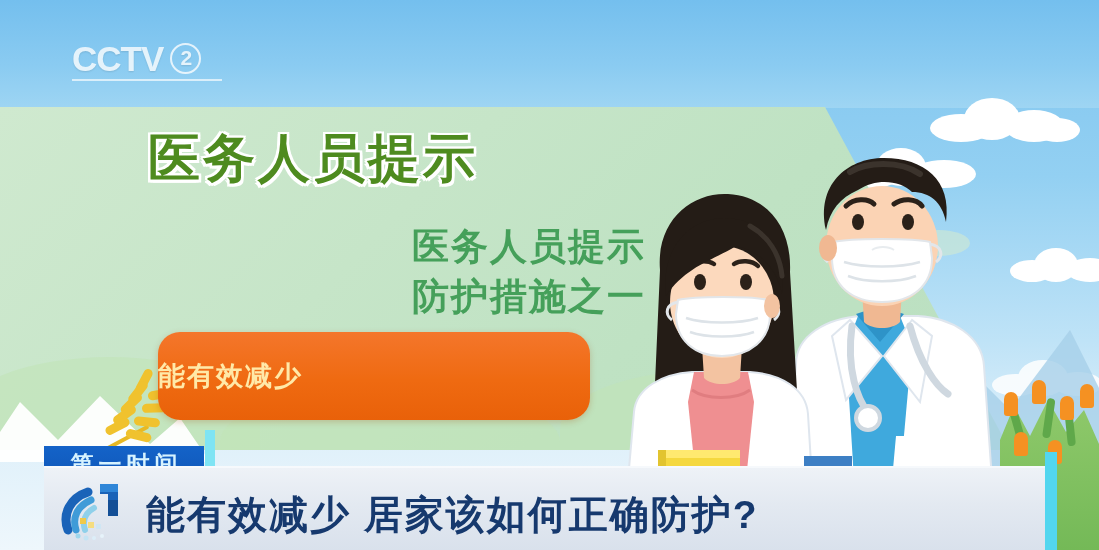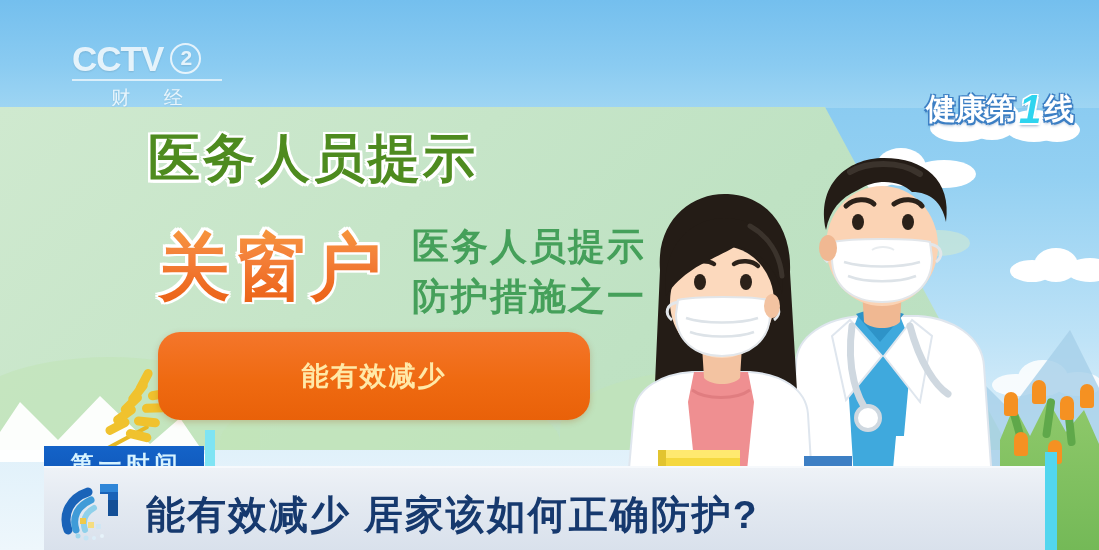--- a/index.html
+++ b/index.html
@@ -128,21 +128,21 @@
     position:absolute; left:412px; top:222px;
     font-size:37px; font-weight:700; line-height:50px;
     color:#45a05a; letter-spacing:2px;
   }
 
   
   .banner {
     position:absolute; left:158px; top:332px; width:432px; height:88px;
     background:linear-gradient(180deg,#f4762b 0%,#ef6a11 55%,#e96109 100%);
     border-radius:22px;
-    display:flex; flex-direction:column; align-items:center; justify-content:center;
+    display:flex; flex-direction:column; align-items:flex-start; justify-content:center;
     box-shadow:0 2px 6px rgba(160,70,10,.25);
   }
   .banner .l1 { font-size:27px; font-weight:700; color:#ffe9a8; letter-spacing:2px; line-height:34px; }
   .banner .l2 { font-size:29px; font-weight:700; color:#ffeaa8; letter-spacing:1px; line-height:36px; }
 
   
   .people { position:absolute; left:600px; top:150px; width:420px; height:330px; }
 
   
   .tab-strip { position:absolute; left:44px; top:430px; width:185px; height:36px; }
@@ -242,28 +242,22 @@
     <div class="grain" style="left:56px;top:22px;transform:rotate(-2deg);"></div>
     <div class="grain" style="left:48px;top:34px;transform:rotate(6deg);"></div>
     <div class="grain" style="left:40px;top:46px;transform:rotate(14deg);"></div>
   </div>
 
   <div class="cctv-logo">
     <div class="cctv-text">
       <span>CCTV</span><span class="cctv-num">2</span>
     </div>
     <div class="cctv-rule"></div>
-    <div class="cctv-sub">财 经</div>
-  </div>
-
-  <div class="prog-logo">
-    <span class="w">健康第</span>
-    <span class="one">1</span>
-    <span class="w">线</span>
-  </div>
+  </div>
+
 
   <svg class="people" viewBox="0 0 420 330">
 
     <path d="M196 214 C196 186 226 168 262 166 L318 166 C352 168 382 186 384 216 L392 330 L188 330 Z" fill="#ffffff"></path>
     <path d="M196 214 C196 186 226 168 262 166 L318 166 C352 168 382 186 384 216 L392 330 L188 330 Z" fill="none" stroke="#dfe6ee" stroke-width="2"></path>
 
     <path d="M258 166 L300 166 L312 196 L300 330 L254 330 L246 198 Z" fill="#3fa9dd"></path>
 
     <path d="M256 164 L280 192 L304 164 L292 160 L280 176 L268 160 Z" fill="#2e93c8"></path>
 
@@ -332,21 +326,20 @@
 
     <path d="M58 300 L140 300 L140 330 L58 330 Z" fill="#f5d83f"></path>
     <path d="M58 300 L140 300 L140 308 L58 308 Z" fill="#ffe970"></path>
     <path d="M58 300 L66 300 L66 330 L58 330 Z" fill="#e2c42f"></path>
 
     <path d="M204 306 L252 306 L252 330 L204 330 Z" fill="#3d7fc4"></path>
   </svg>
 
   <div class="tip-title">医务人员提示</div>
 
-  <div class="keyword">关窗户</div>
 
   <div class="sub-lines">
     <div>医务人员提示</div>
     <div>防护措施之一</div>
   </div>
 
   <div class="banner">
     <div class="l1">能有效减少</div>
   </div>
 

